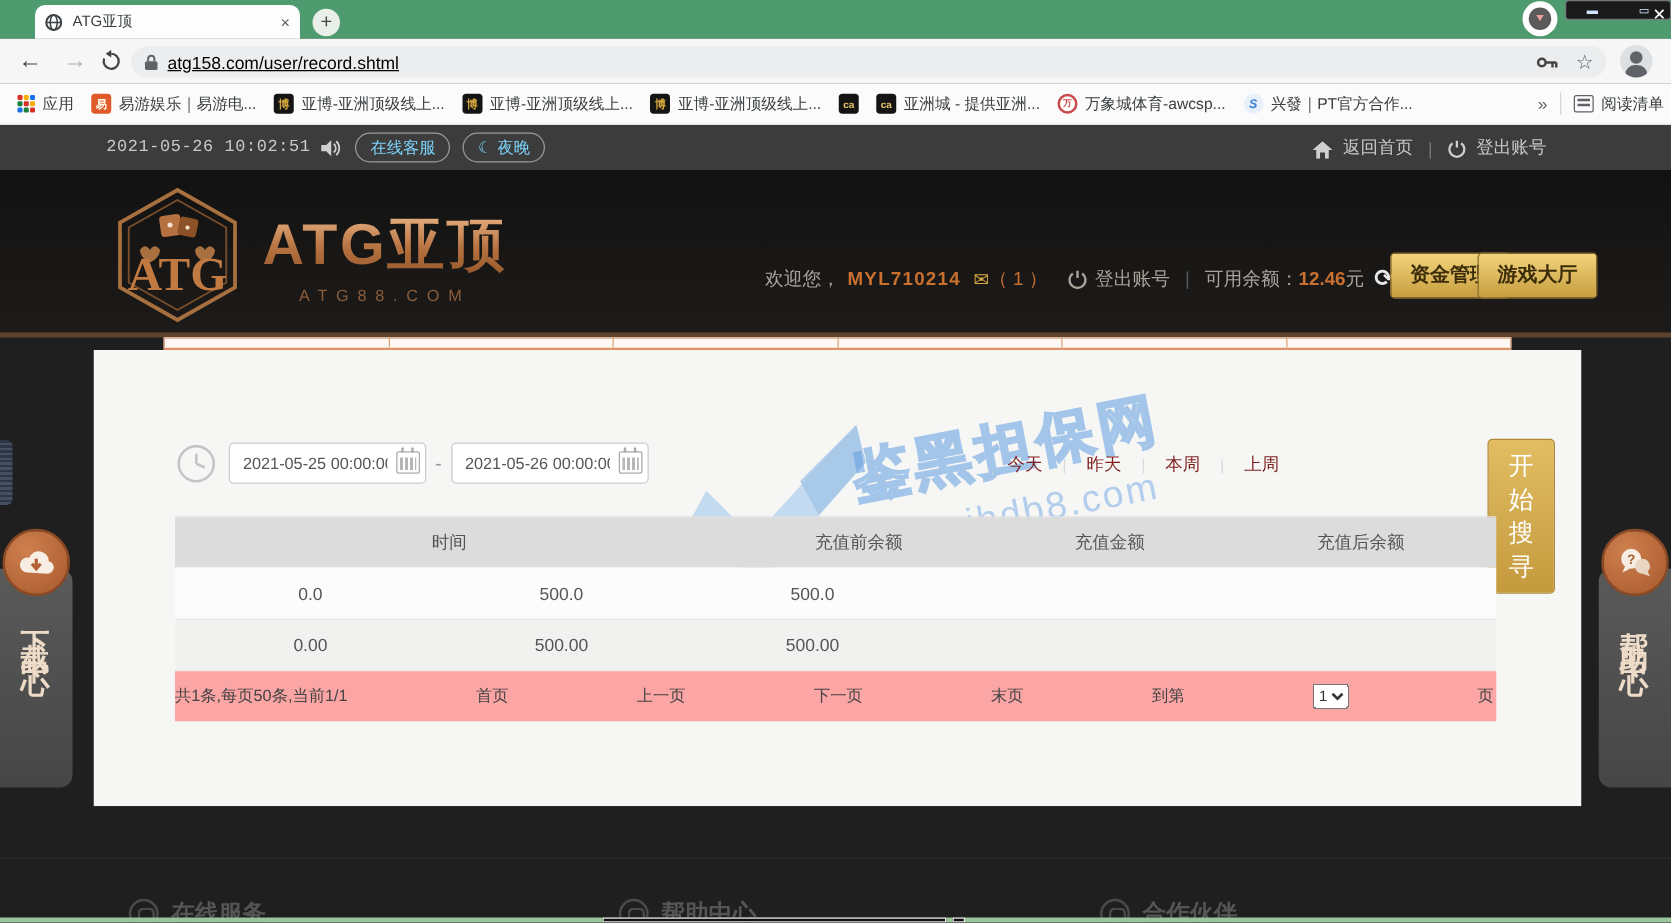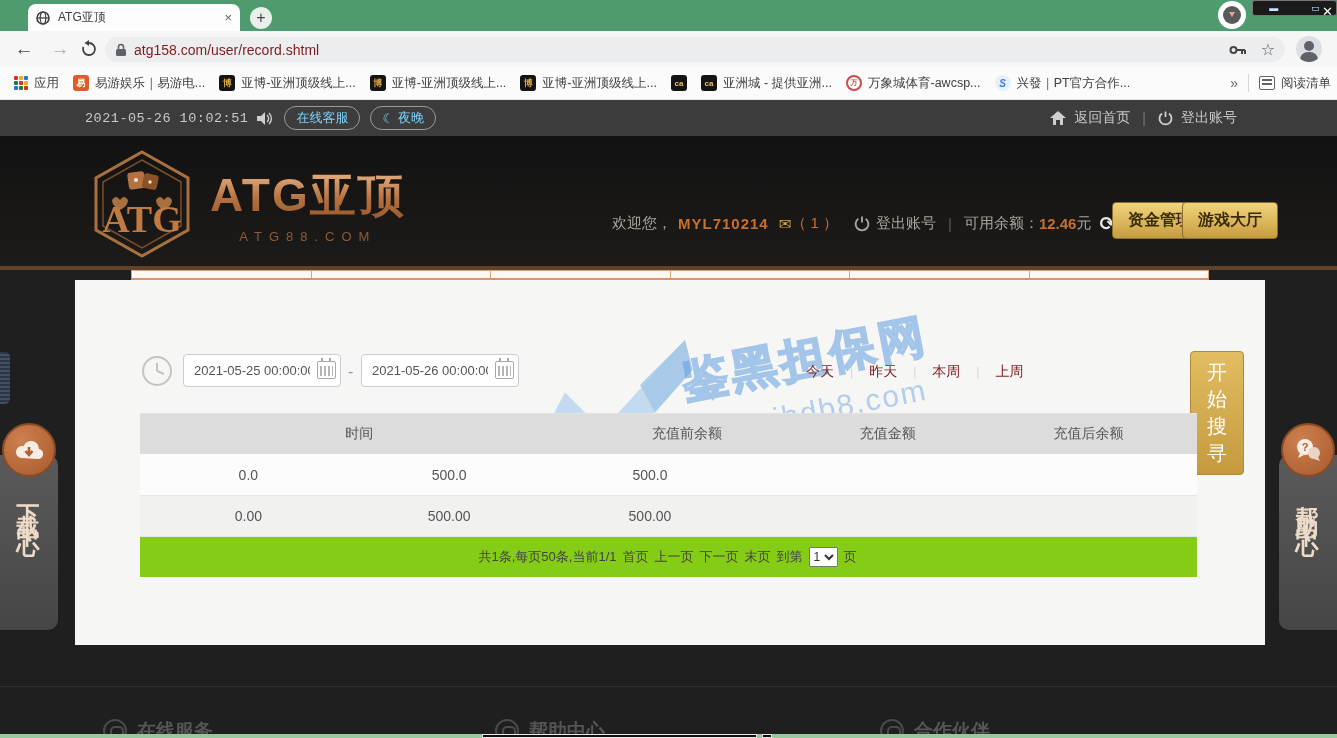--- a/index.html
+++ b/index.html
@@ -24,21 +24,21 @@
                   justify-content:space-around; color:#cfe3ff; font-size:9px; }
   .wc-close { position:absolute; right:4px; top:4px; color:#fff; font-size:13px; }
 
   .toolbar { position:absolute; left:0; top:31px; width:1337px; height:36px; background:#f6f6f6; display:flex; align-items:center; }
   .nav-arrow { font-size:19px; color:#444; margin-left:12px; width:24px; text-align:center; }
   .nav-arrow.fwd { color:#b0b0b0; }
   .reload-ic { margin-left:8px; width:24px; text-align:center; }
   .omnibox { position:absolute; left:105px; top:6px; width:1180px; height:25px; background:#ebedef;
              border-radius:13px; display:flex; align-items:center; padding:0 10px; }
   .lock-ic { margin-right:7px; }
-  .url-text { font-size:14px; color:#7f1d1d; }
+  .url-text { font-size:14px; color:#000000;text-decoration:underline; }
   .omni-right { position:absolute; right:10px; display:flex; gap:14px; align-items:center; }
   .star-ic { font-size:16px; color:#5f6368; }
   .avatar { position:absolute; left:1296px; top:5px; width:26px; height:26px; border-radius:50%; background:#dde0e3; overflow:hidden; }
   .avatar .hd { position:absolute; left:8px; top:5px; width:10px; height:10px; border-radius:50%; background:#5f6368; }
   .avatar .bd { position:absolute; left:4px; top:16px; width:18px; height:12px; border-radius:8px 8px 0 0; background:#5f6368; }
 
   .bookmarks { position:absolute; left:0; top:67px; width:1337px; height:33px; background:#fbfbfb;
                border-bottom:1px solid #e4e4e4; display:flex; align-items:center; }
   .bm { display:flex; align-items:center; margin-left:14px; white-space:nowrap; }
   .bm-label { font-size:12.5px; color:#3c4043; margin-left:6px; }
@@ -56,21 +56,21 @@
   .rl-ic { width:16px; height:14px; border:1.5px solid #5f6368; border-radius:2px; position:relative; }
   .rl-ic:before { content:""; position:absolute; left:2px; top:2px; right:2px; height:1.5px; background:#5f6368; box-shadow:0 4px 0 #5f6368; }
   .rl-label { font-size:12.5px; color:#3c4043; margin:0 6px 0 6px; }
 
   
   .site-topbar { position:absolute; left:0; top:100px; width:1337px; height:36px; background:#3c3c3c;
                  display:flex; align-items:center; color:#c9c9c9; font-size:14px; }
   .st-time { margin-left:85px; letter-spacing:.5px; font-family:"Liberation Mono","DejaVu Sans Mono",monospace; font-size:13.5px; }
   .pill { border:1px solid #9a9a9a; border-radius:13px; padding:2px 11px; margin-left:10px; font-size:13px;
           color:#7dd3fc; display:inline-flex; align-items:center; gap:4px; }
-  .st-right { position:absolute; right:100px; display:flex; align-items:center; gap:8px; }
+  .st-right { position:absolute; right:100px; display:flex; align-items:flex-end; gap:8px; }
   .st-right .sep { color:#777; margin:0 4px; }
   .ic-sound { margin-left:8px; }
 
   
   .site-header { position:absolute; left:0; top:136px; width:1337px; height:134px;
                  background:linear-gradient(#121212,#1d1b19); border-bottom:4px solid #5d422e; }
   .logo-wrap { position:absolute; left:88px; top:12px; display:flex; align-items:center; }
   .logo-text-block { margin-left:14px; }
   .logo-main { font-size:46px; font-weight:bold; letter-spacing:2px;
                background:linear-gradient(180deg,#e8b184 10%,#b5713f 55%,#8c5126 100%);
@@ -122,22 +122,22 @@
                 border:1px solid #b08a35; border-radius:4px; color:#fff; font-size:20px; padding:7px 16px; }
 
   
   .rec-table { position:absolute; left:65px; top:133px; width:1057px; border-top:1px solid #e2e2e2; font-size:14px; }
   .tr { display:flex; align-items:center; border-bottom:1px solid #e6e6e6; }
   .tr.head { background:#dcdcdc; height:40px; color:#555; border-bottom:none; }
   .tr.r1 { background:#fcfcfc; height:42px; color:#555; }
   .tr.r2 { background:#f1f1f0; height:41px; color:#555; }
   .tr .c { text-align:center; }
   .c1 { width:41.5%; } .c2 { width:20.5%; } .c3 { width:17.5%; } .c4 { width:20.5%; }
-  .pager { display:flex; justify-content:center; align-items:center; height:40px; font-size:13px; color:#444;
-           gap:6px; padding-right:2px; background:#84cc16; }
+  .pager { display:flex; justify-content:space-between; align-items:center; height:40px; font-size:13px; color:#444;
+           gap:6px; padding-right:2px; background:#fca5a5; }
   .pager a { color:#444; text-decoration:none; }
   .page-select { font-size:12px; height:20px; color:#333; }
 
   
   .floater { position:absolute; width:58px; background:linear-gradient(#5a5a5a,#464646); border-radius:10px; z-index:5; }
   .floater-l { left:0px; top:455px; height:175px; border-radius:0 10px 10px 0; }
   .floater-r { right:0px; top:455px; height:175px; border-radius:10px 0 0 10px; }
   .fl-circle { position:absolute; top:-32px; width:54px; height:54px; border-radius:50%;
                background:radial-gradient(circle at 35% 30%,#cd7f4e,#a85a2e); border:2px solid #8a4a26;
                display:flex; align-items:center; justify-content:center; }

